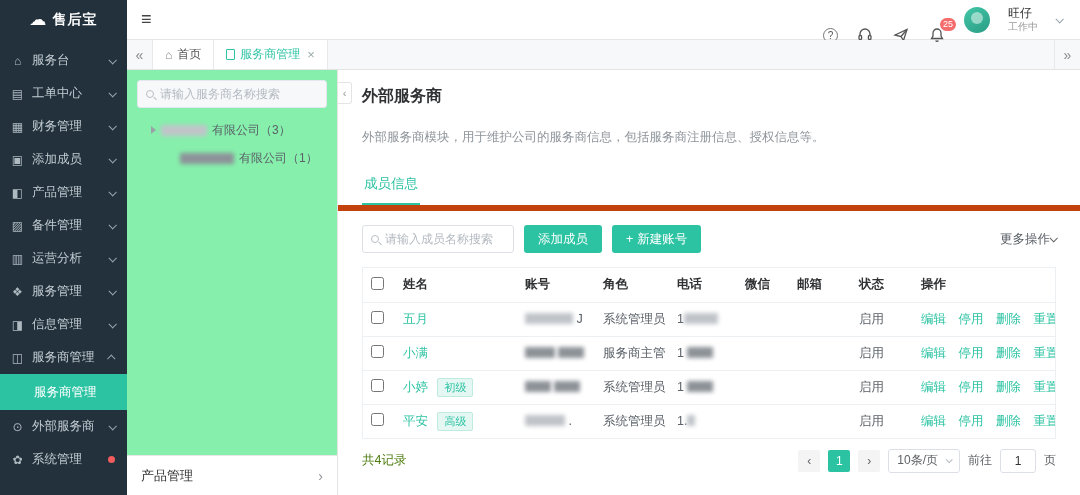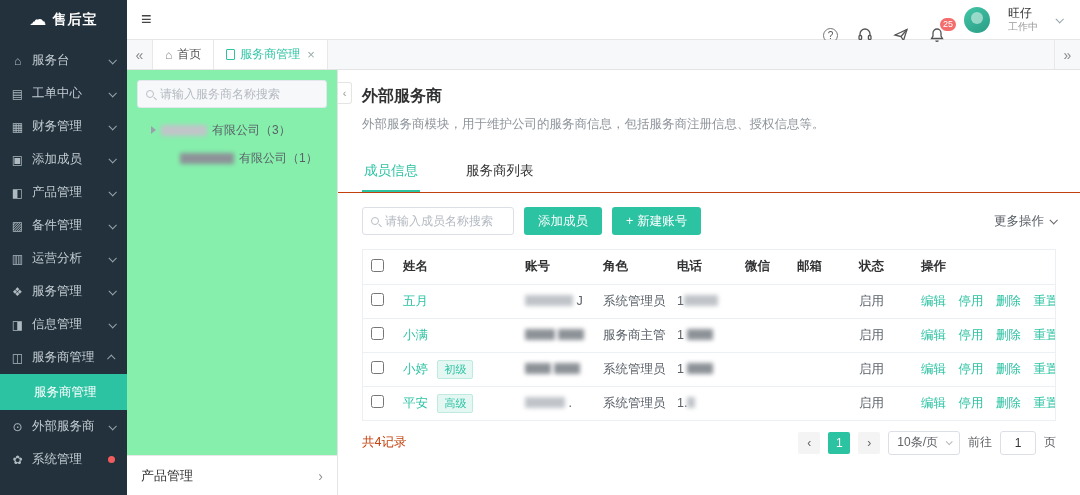--- a/index.html
+++ b/index.html
@@ -72,30 +72,30 @@
   .tree-node.second { padding-left:53px; }
   .tree-footer { border-top:1px solid #e8e8e8; height:40px; display:flex; align-items:center; justify-content:space-between; padding:0 14px; font-size:13px; color:#303133; cursor:pointer; flex-shrink:0; background:#fff; }
   .arrow-right { color:#909399; font-size:14px; }
 
   .collapse-handle { position:absolute; left:211px; top:12px; width:14px; height:22px; background:#fff; border:1px solid #e4e4e4; border-left:none; border-radius:0 3px 3px 0; display:flex; align-items:center; justify-content:center; color:#999; font-size:11px; cursor:pointer; z-index:5; }
 
   
   .main { flex:1; background:#fff; overflow:hidden; display:flex; flex-direction:column; min-width:0; }
   .page-header { padding:16px 24px 12px; }
   .page-title { font-size:16px; font-weight:bold; color:#303133; }
-  .page-desc { margin-top:9px; font-size:12.5px; color:#8e949b; }
-  .main-tabs { display:flex; gap:44px; padding:0 24px; border-bottom:1px solid #c2410c; margin-top:8px;text-align:right; }
+  .page-desc { margin-top:22px; font-size:12.5px; color:#8e949b; }
+  .main-tabs { display:flex; gap:16px; padding:0 24px; border-bottom:6px solid #c2410c; margin-top:8px;text-align:right; }
   .mtab { padding:9px 2px 10px; font-size:13.5px; color:#303133; cursor:pointer; border-bottom:2px solid transparent; }
   .mtab.active { color:#2cc3a3; border-bottom-color:#2cc3a3; }
   .toolbar { display:flex; align-items:center; gap:10px; padding:14px 24px 12px; }
   .toolbar-search { width:152px; height:28px; border:1px solid #dcdfe6; border-radius:3px; display:flex; align-items:center; gap:6px; padding:0 8px; }
   .toolbar-search input { border:none; outline:none; font-size:12px; width:100%; color:#333; }
   .toolbar-search input::placeholder { color:#b4bac1; }
   .btn { height:28px; padding:0 14px; border:none; border-radius:3px; background:#2cc3a3; color:#fff; font-size:12.5px; cursor:pointer; display:inline-flex; align-items:center; gap:4px; font-family:inherit; }
-  .more-ops { margin-left:auto; color:#565c63; font-size:12.5px; display:flex; align-items:center; gap:6px; cursor:pointer; }
+  .more-ops { margin-left:auto; color:#565c63; font-size:12.5px; display:flex; align-items:center; cursor:pointer; }
 
   
   .table-wrap { margin:2px 24px 0; border:1px solid #ecf0f3; border-bottom:none; }
   table { width:100%; border-collapse:collapse; table-layout:fixed; }
   th, td { text-align:left; padding:0 8px; height:34px; border-bottom:1px solid #ecf0f3; font-size:12.5px; overflow:hidden; white-space:nowrap; }
   th { color:#303133; font-weight:bold; background:#fff; }
   td { color:#5a6168; }
   .col-check { width:32px; }
   .col-name { width:122px; }
   .col-acct { width:78px; }
@@ -108,21 +108,21 @@
   .name-link { color:#2cc3a3; cursor:pointer; }
   .lvl-badge { display:inline-block; margin-left:6px; padding:1px 6px; font-size:11px; color:#2cc3a3; background:#e4f7f2; border:1px solid #bfeadf; border-radius:2px; }
   .blur { display:inline-block; height:11px; background:#c0c4c9; border-radius:1px; filter:blur(2px); vertical-align:-1px; }
   .blur.dark { background:#8d9298; }
   .w8{width:8px} .w26{width:26px} .w30{width:30px} .w34{width:34px} .w40{width:40px} .w46{width:46px} .w48{width:48px} .w54{width:54px}
   .op-link { color:#2cc3a3; cursor:pointer; margin-right:9px; }
   .op-link:last-child { margin-right:0; }
 
   
   .table-footer { display:flex; align-items:center; justify-content:space-between; padding:10px 24px 0; }
-  .total { color:#c2410c; font-size:12.5px; }
+  .total { color:#4d7c0f; font-size:12.5px; }
   .pager { display:flex; align-items:center; gap:8px; }
   .pg-btn { min-width:22px; height:22px; display:inline-flex; align-items:center; justify-content:center; font-size:12px; color:#606266; background:#f4f4f5; border-radius:2px; cursor:pointer; }
   .pg-btn.page.active { background:#2cc3a3; color:#fff; }
   .pg-size { height:24px; border:1px solid #dcdfe6; border-radius:3px; display:flex; align-items:center; gap:8px; padding:0 8px; color:#606266; font-size:12px; cursor:pointer; }
   .pg-size .chev { width:5px; height:5px; border-color:#b6bac0; }
   .goto-label { color:#606266; font-size:12px; }
   .goto-input { width:36px; height:24px; border:1px solid #dcdfe6; border-radius:3px; text-align:center; font-size:12px; color:#333; outline:none; font-family:inherit; }
 </style>
 </head>
 <body>
@@ -277,21 +277,20 @@
         <span class="collapse-handle">‹</span>
 
         <main class="main">
           <div class="page-header">
             <div class="page-title">外部服务商</div>
             <div class="page-desc">外部服务商模块，用于维护公司的服务商信息，包括服务商注册信息、授权信息等。</div>
           </div>
 
           <div class="main-tabs">
             <div class="mtab active">成员信息</div>
-            <div class="mtab">服务商列表</div>
           </div>
 
           <div class="toolbar">
             <div class="toolbar-search">
               <span class="mag"></span>
               <input type="text" placeholder="请输入成员名称搜索" style="">
             </div>
             <button class="btn">添加成员</button>
             <button class="btn">
               <span>+</span>

